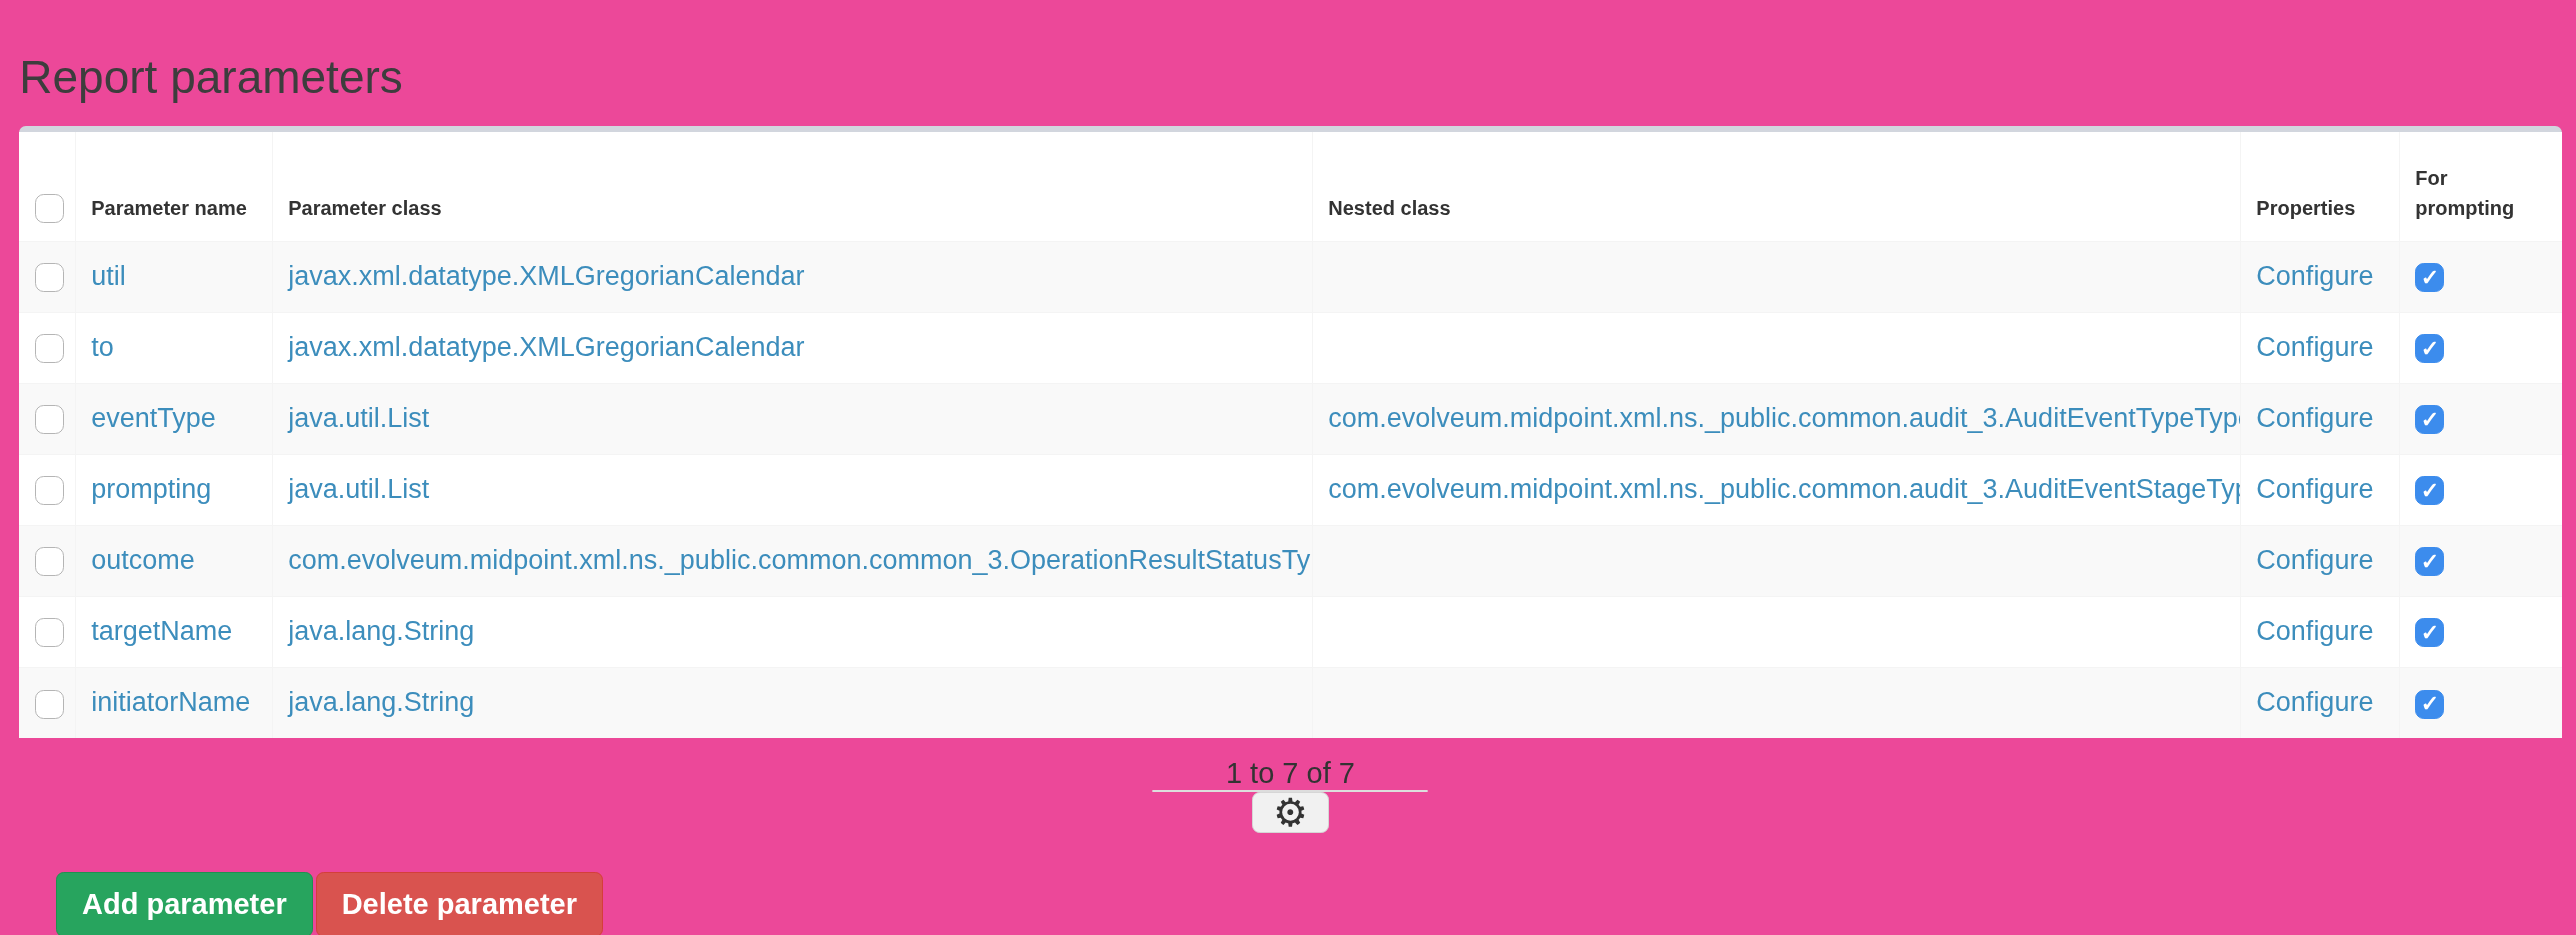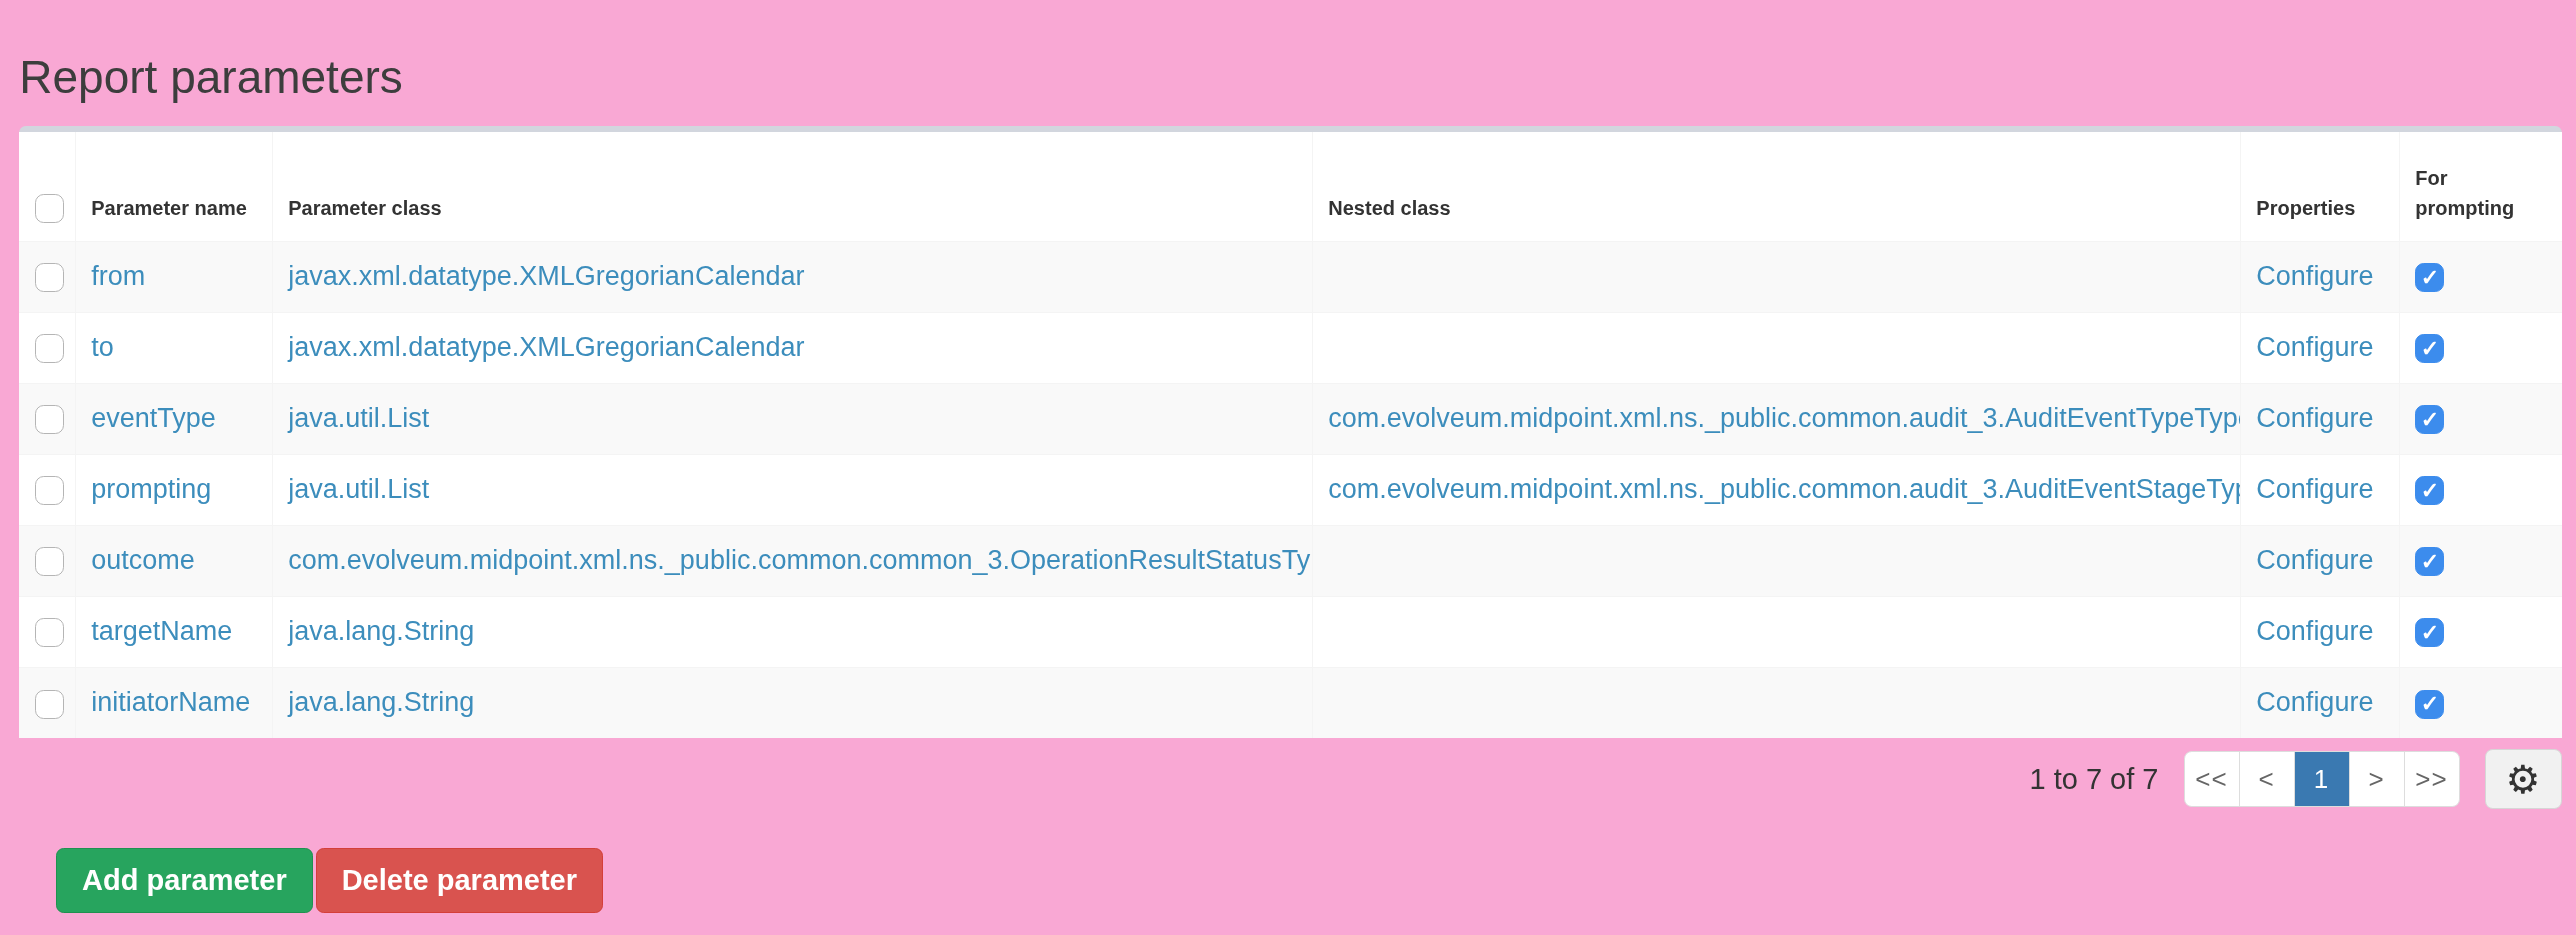--- a/index.html
+++ b/index.html
@@ -1,17 +1,17 @@
 <!DOCTYPE html>
 <html><head>
 <meta charset="utf-8">
 <style>
   html, body { margin: 0; padding: 0; background: #fff; }
   body { font-family: "Liberation Sans", sans-serif; }
-  .page { width: 2576px; height: 936px; position: relative; overflow: hidden; background: #f9a8d4; }
+  .page { width: 2576px; height: 936px; position: relative; overflow: hidden; background: #ec4899; }
 
   h1.page-title {
     margin: 50px 0 0 19.3px;
     font-size: 46px;
     font-weight: 400;
     color: #3d3d3d;
     line-height: 1.2;
   }
 
   .box {
@@ -78,23 +78,23 @@
     font-size: 22px;
     font-weight: 700;
     line-height: 1;
   }
 
   
   .paging {
     display: flex;
     align-items: center;
     justify-content: flex-end;
-    gap: 25px;
-    margin-top: 11px;
+    margin-top: 35px;
     height: 60px;
+    flex-direction: column;
   }
   .paging-summary { font-size: 29px; color: #333; }
   .pager {
     display: inline-flex;
     border: 1.9px solid #ddd;
     border-radius: 7.7px;
     overflow: hidden;
     background: #fff;
   }
   .page-btn {
@@ -165,21 +165,21 @@
           <th>Properties</th>
           <th>For prompting</th>
         </tr>
       </thead>
       <tbody id="rows">
           <tr>
     <td>
       <span class="cb"></span>
     </td>
     <td>
-      <a class="link">from</a>
+      <a class="link">util</a>
     </td>
     <td>
       <span>javax.xml.datatype.XMLGregorianCalendar</span>
     </td>
     <td>
       <span></span>
     </td>
     <td>
       <a class="link">Configure</a>
     </td>

